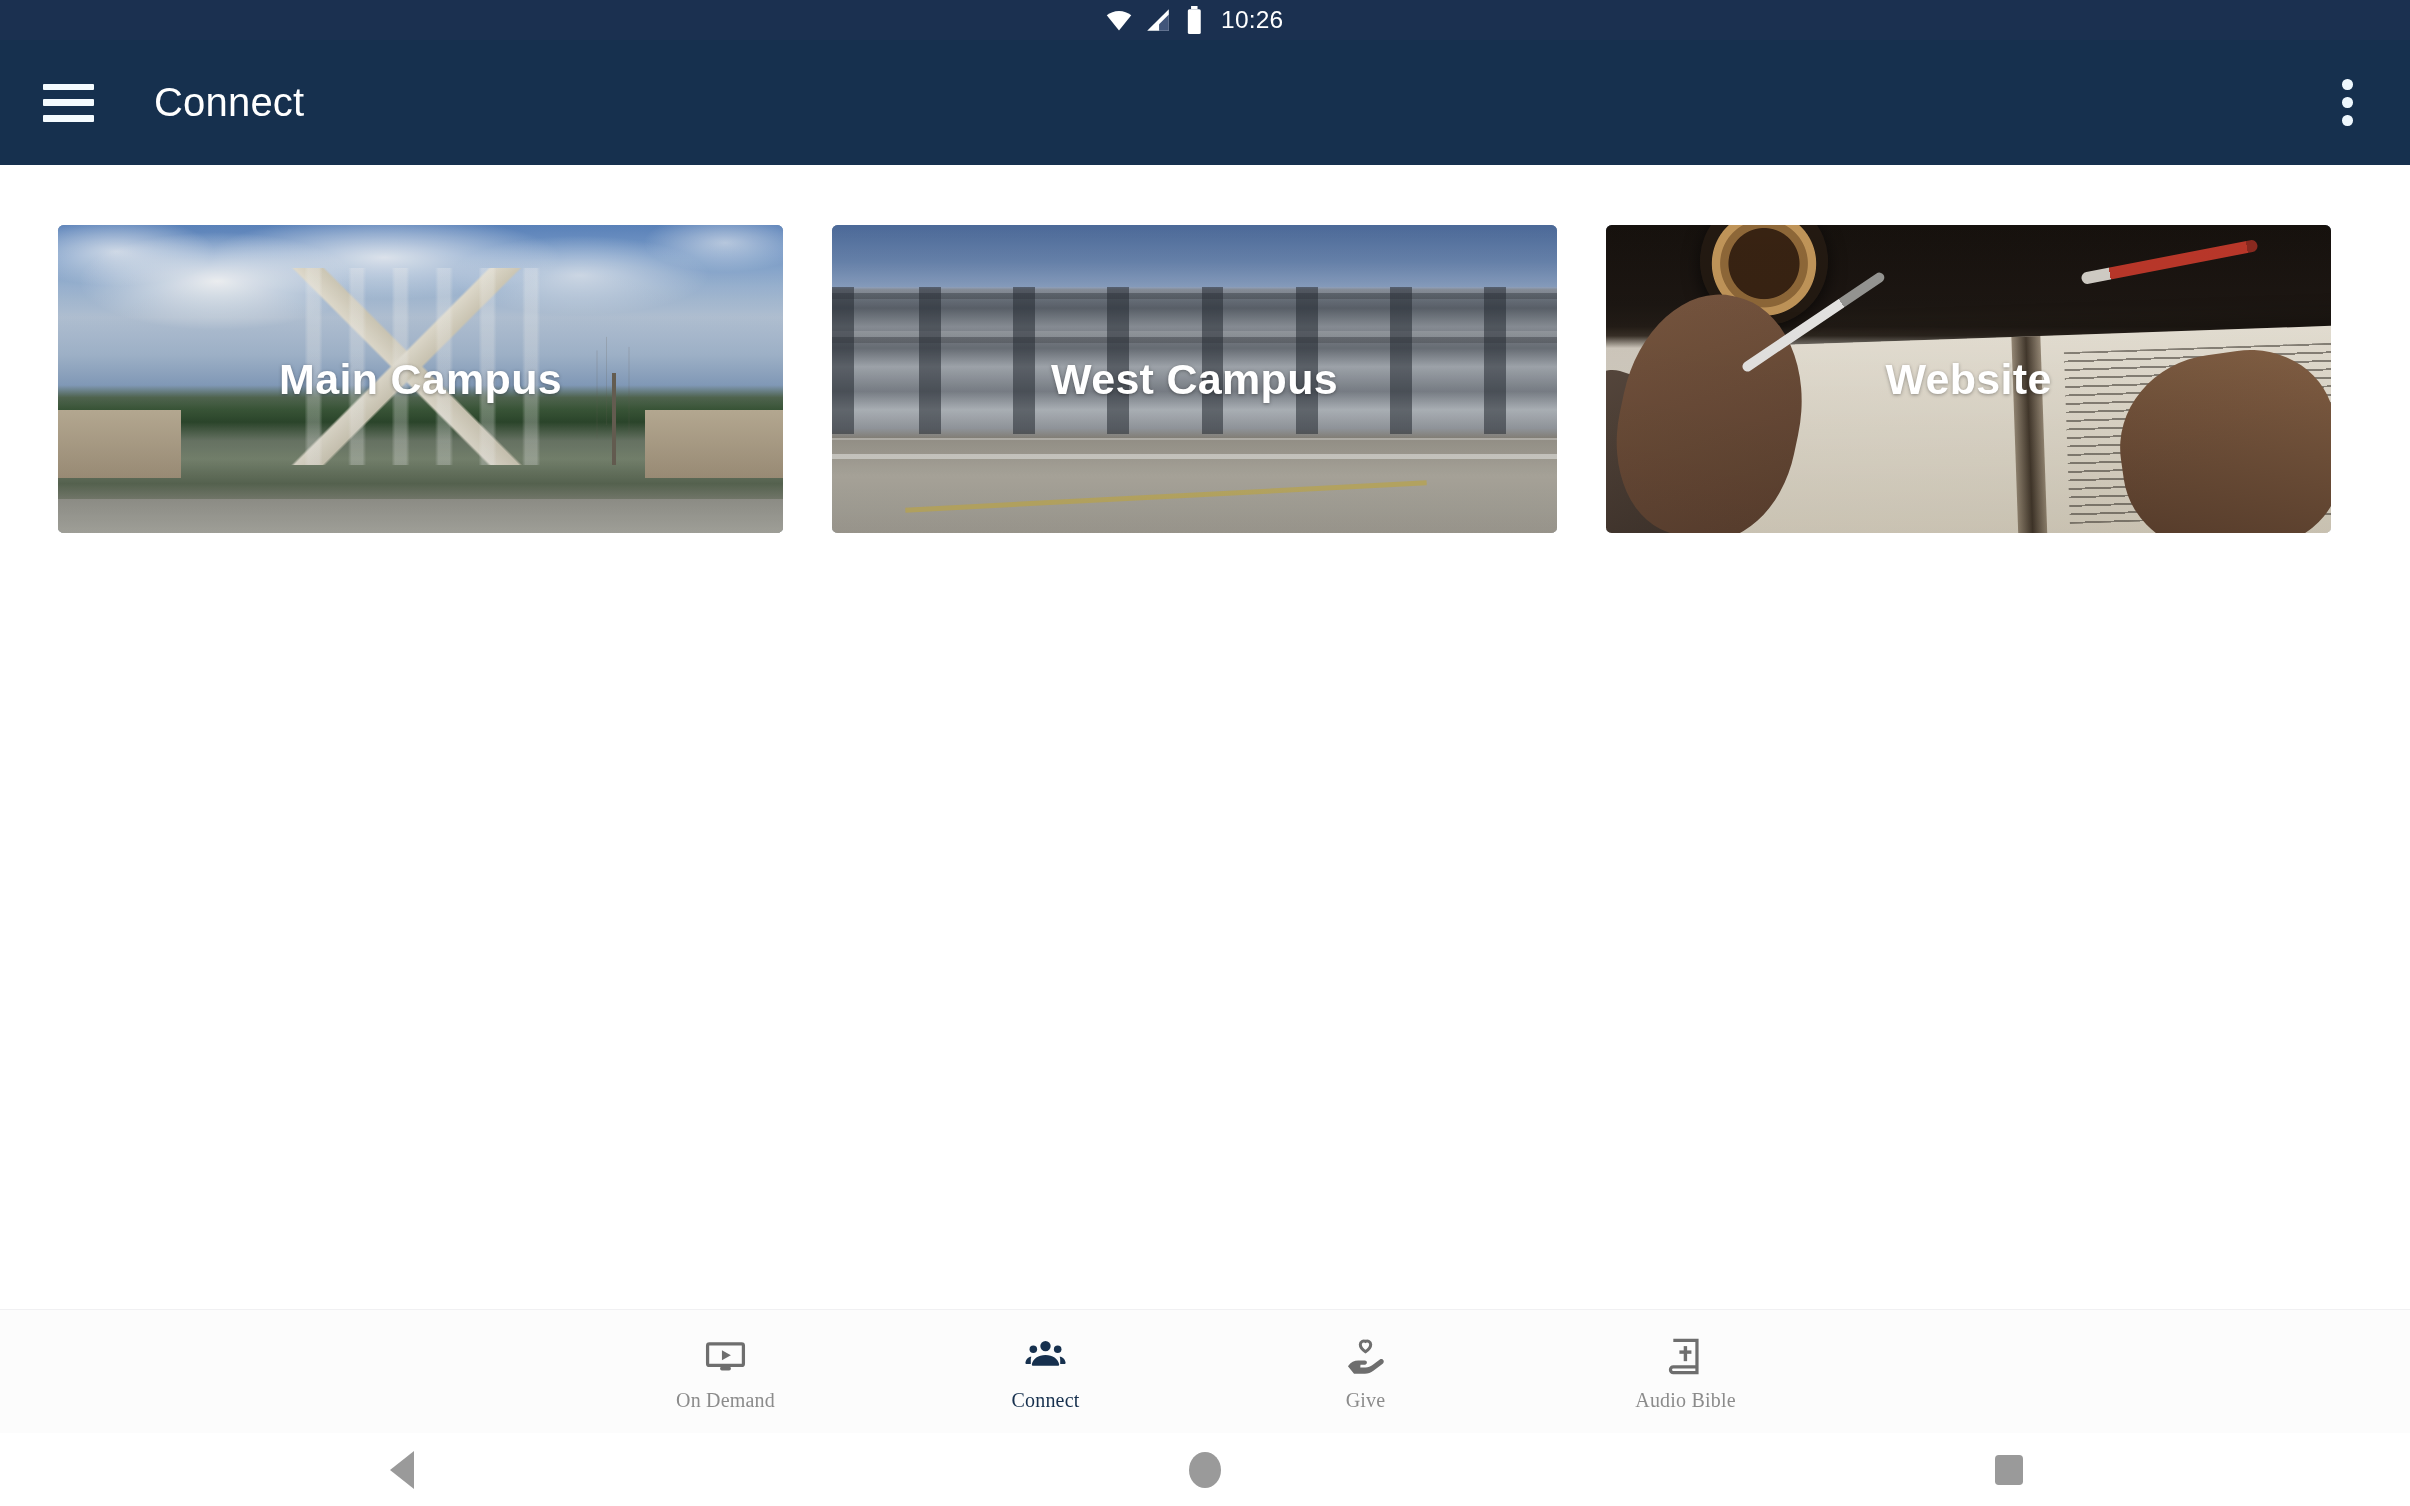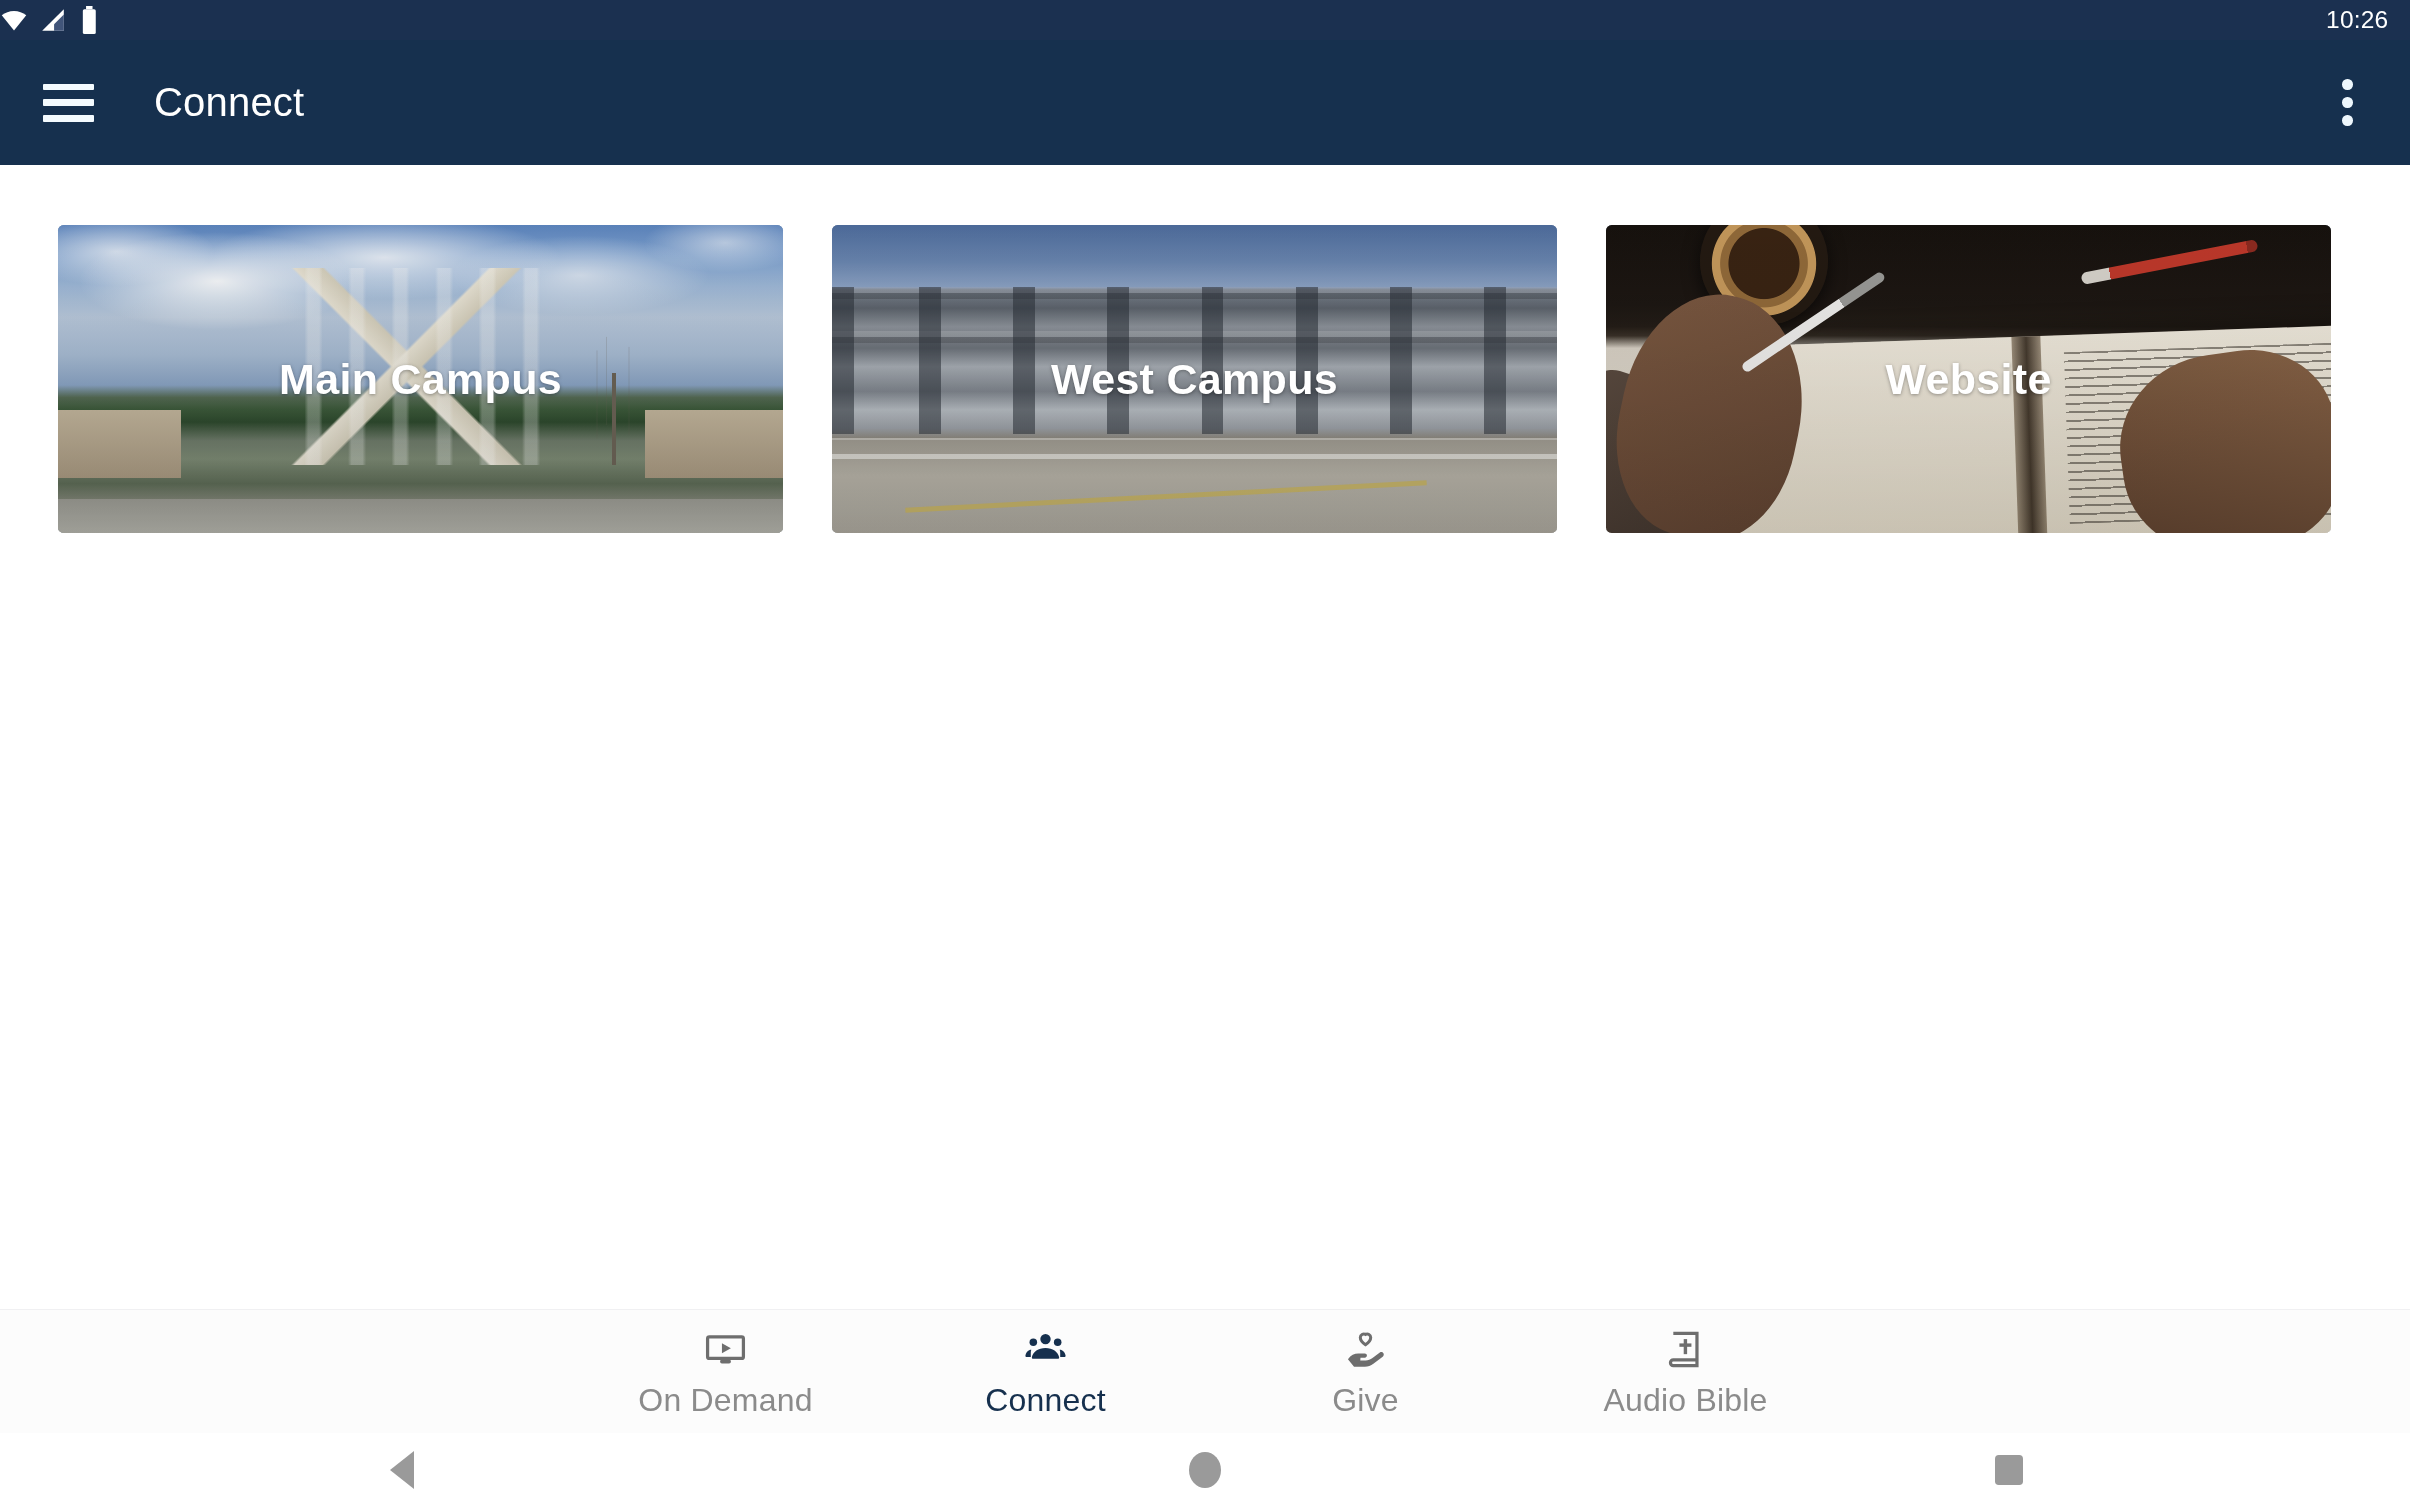--- a/index.html
+++ b/index.html
@@ -8,21 +8,21 @@
     background: #ffffff;
     font-family: "Liberation Sans", sans-serif;
     overflow: hidden;
   }
 
   
   .status-bar {
     position: absolute; top: 0; left: 0;
     width: 2411px; height: 40px;
     background: #1b3050;
-    display: flex; align-items: center; justify-content: space-between;
+    display: flex; align-items: center; justify-content: center;
     padding-right: 22.6px;
     gap: 11.3px;
   }
   .status-icons { display: flex; align-items: center; gap: 12.2px; }
   .status-time {
     color: #ffffff; font-size: 24.5px; letter-spacing: 0.2px;
     font-family: "Liberation Sans", sans-serif;
     margin-left: 3.8px; line-height: 1;
   }
 
@@ -298,22 +298,22 @@
     display: flex; align-items: center; justify-content: center;
     gap: 0;
   }
   .nav-item {
     width: 320px;
     display: flex; flex-direction: column; align-items: center;
     gap: 11.3px; cursor: pointer; padding-top: 3.8px;
   }
   .nav-icon { width: 43px; height: 43px; display: block; }
   .nav-label {
-    font-size: 32px; letter-spacing: 0.2px; color: #8b8b8b;
-    font-family: Liberation Sans, sans-serif;
+    font-size: 20px; letter-spacing: 0.2px; color: #8b8b8b;
+    font-family: Liberation Serif, serif;
   }
   .nav-item.active .nav-label { color: #16304e; }
 
   
   .system-nav {
     position: absolute; left: 0; top: 1433px;
     width: 2411px; height: 73px;
     background: #ffffff;
     display: flex; align-items: center;
   }

